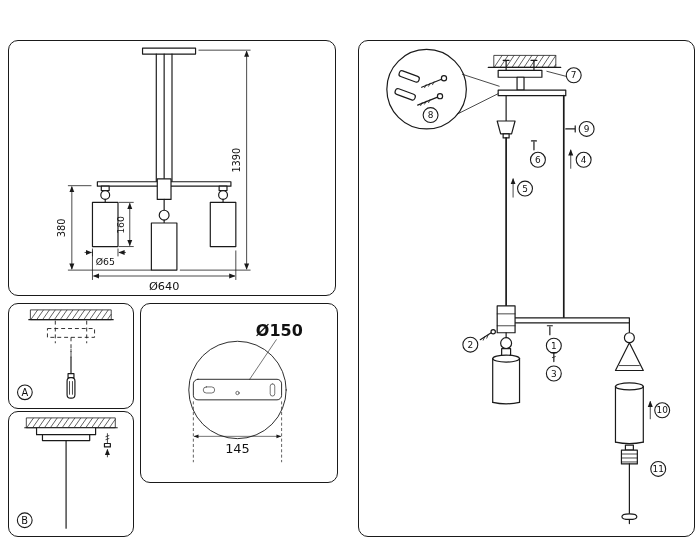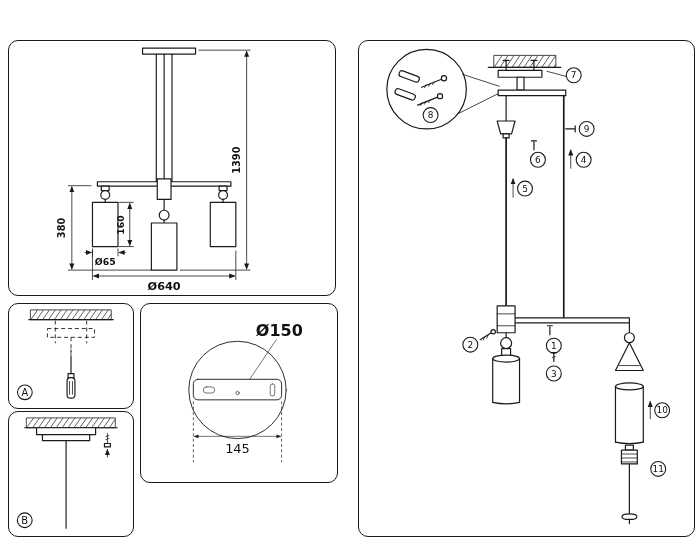--- a/index.html
+++ b/index.html
@@ -1,19 +1,19 @@
 <!DOCTYPE html>
 <html><head>
 <meta charset="utf-8">
 <style>
   html,body{margin:0;padding:0;background:#fff;}
   .sheet{position:relative;width:700px;height:544px;background:#fff;font-family:"DejaVu Sans",sans-serif;overflow:hidden;}
   .panel{position:absolute;border:1.6px solid #1a1a1a;border-radius:10px;background:#fff;box-sizing:border-box;}
   .panel svg{display:block;width:100%;height:100%;}
-  #p-main{left:8px;top:40px;width:328px;height:256px;font-weight:bold;}
+  #p-main{left:8px;top:40px;width:328px;height:256px;}
   #p-a{left:8px;top:303px;width:126px;height:106px;}
   #p-b{left:8px;top:411px;width:126px;height:126px;}
   #p-canopy{left:140px;top:303px;width:198px;height:180px;}
   #p-asm{left:358px;top:40px;width:337px;height:497px;}
   .ln{stroke:#1a1a1a;stroke-width:1.2;fill:none;stroke-linecap:round;stroke-linejoin:round;}
   .lw{stroke:#1a1a1a;stroke-width:1.2;fill:#fff;stroke-linejoin:round;}
   .thick{stroke-width:1.7;}
   .thin{stroke-width:0.8;}
   .hatch{stroke:#1a1a1a;stroke-width:0.7;fill:none;}
   .dim{stroke:#1a1a1a;stroke-width:0.8;fill:none;}

